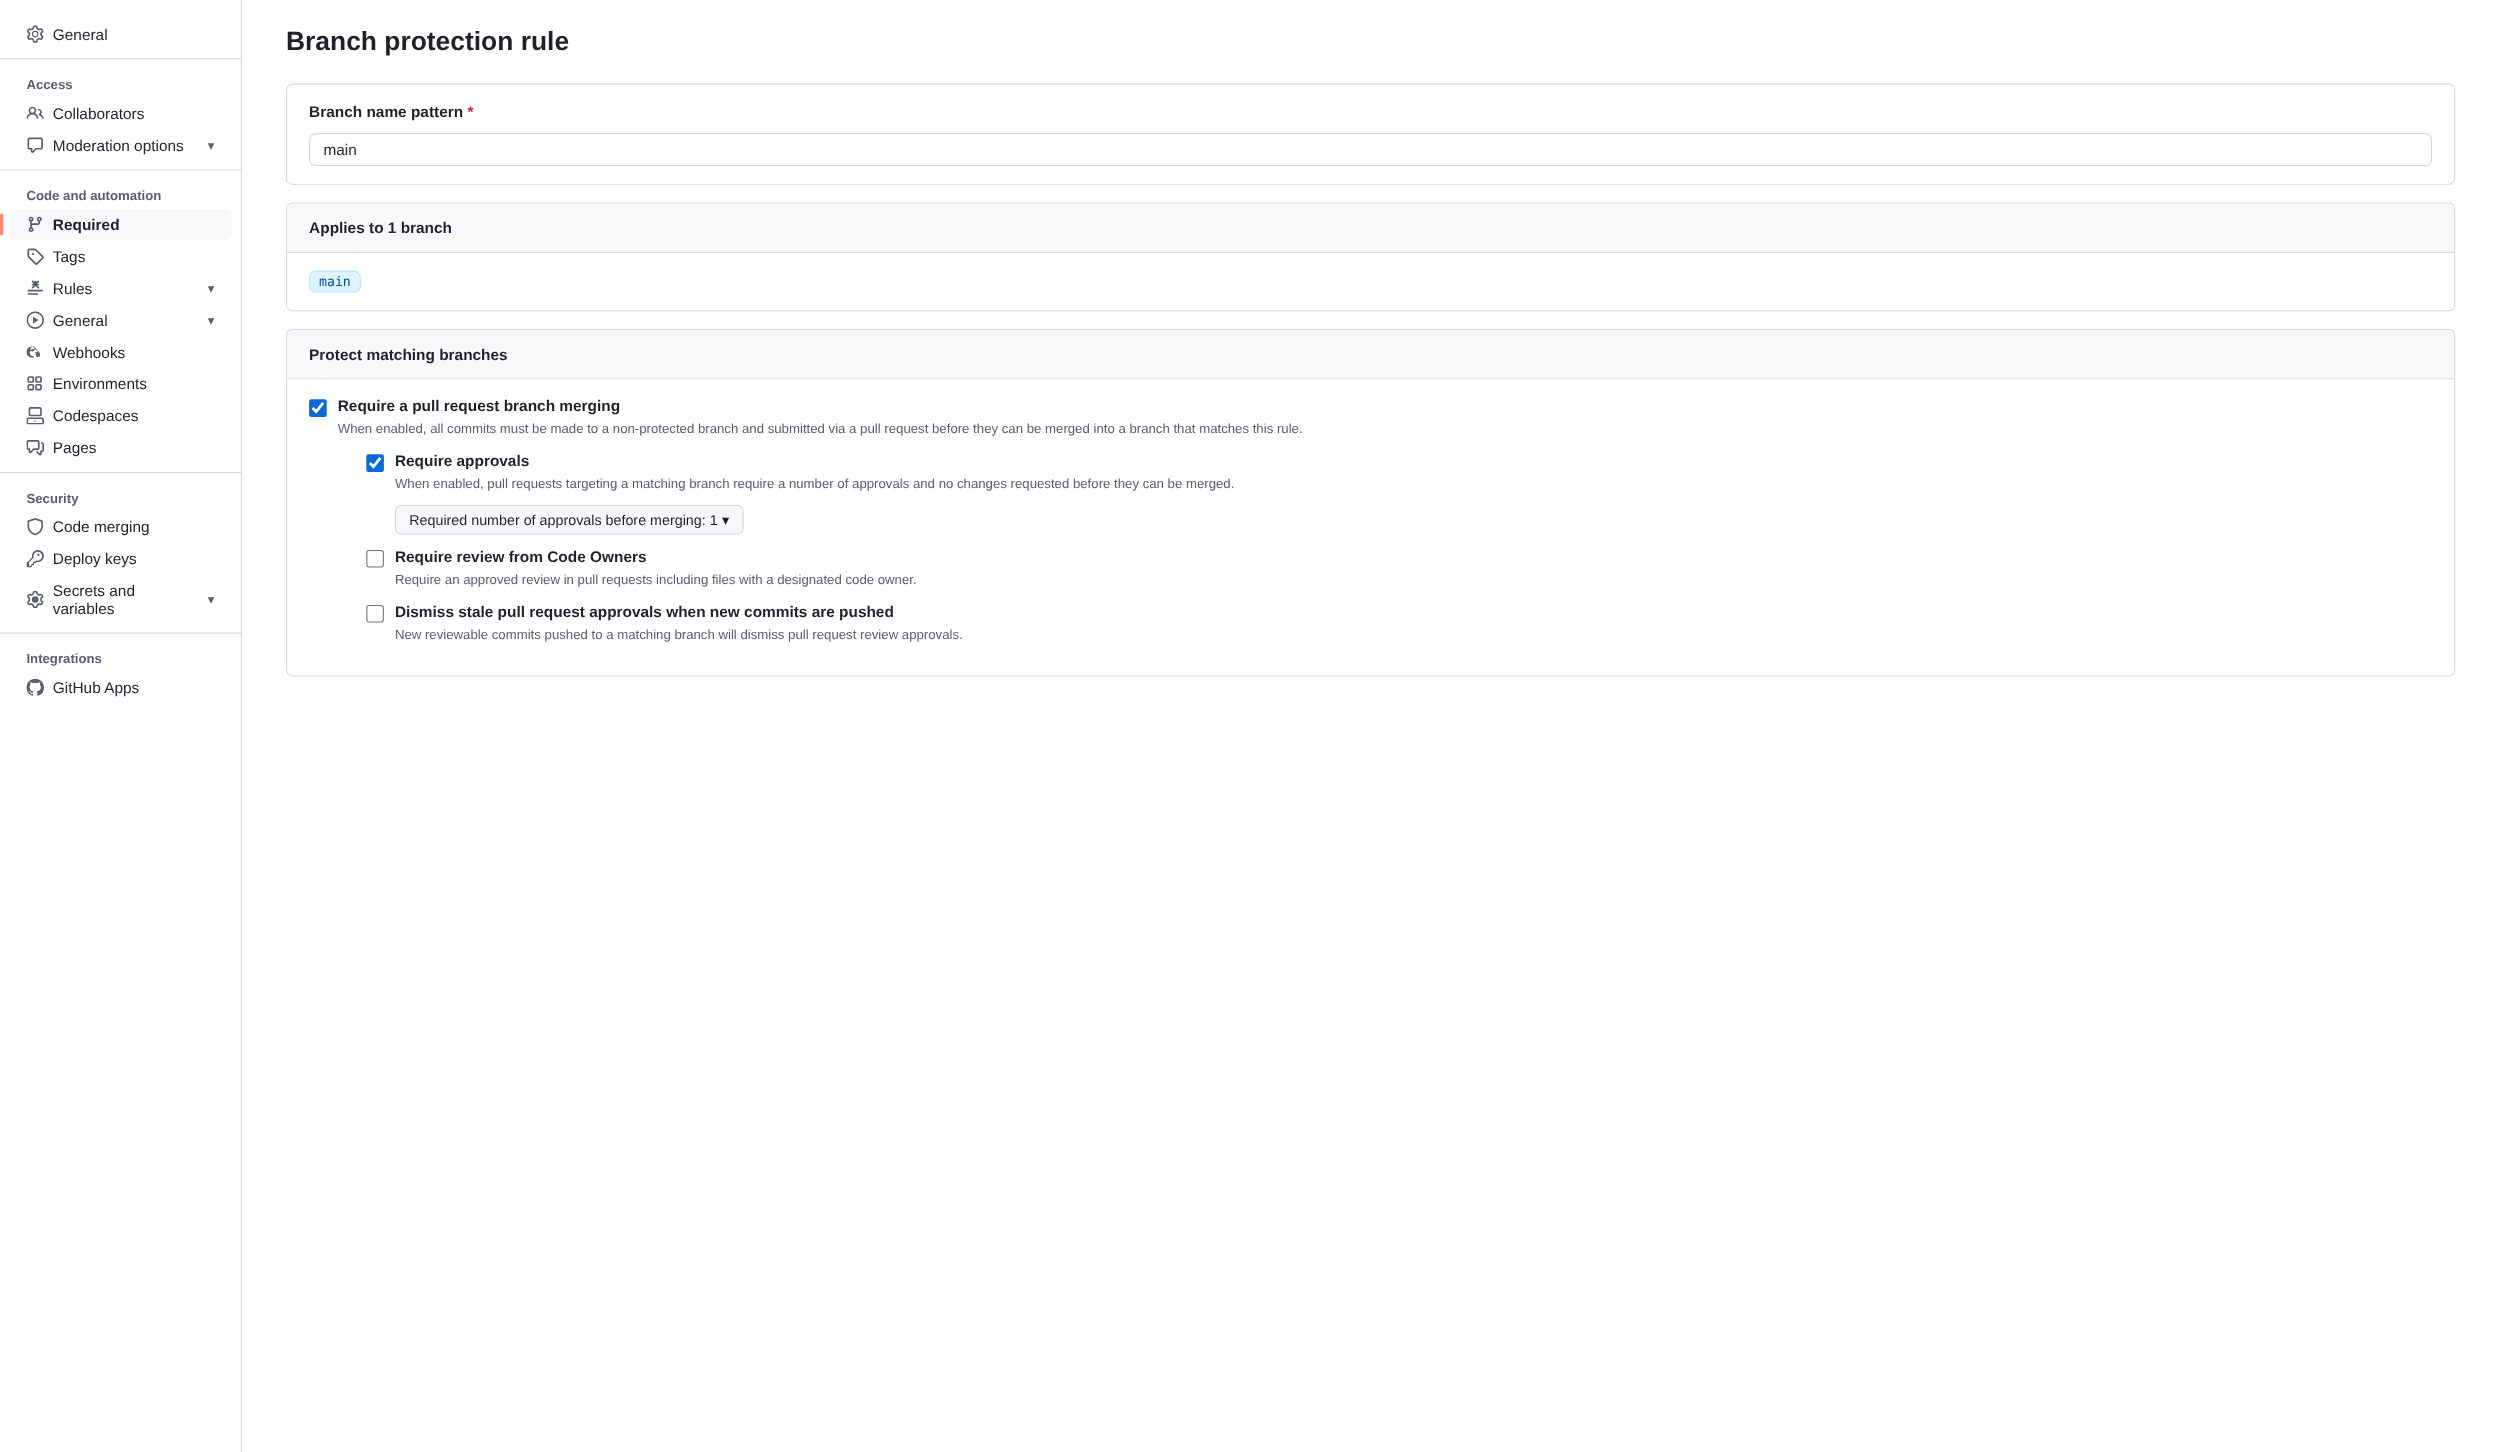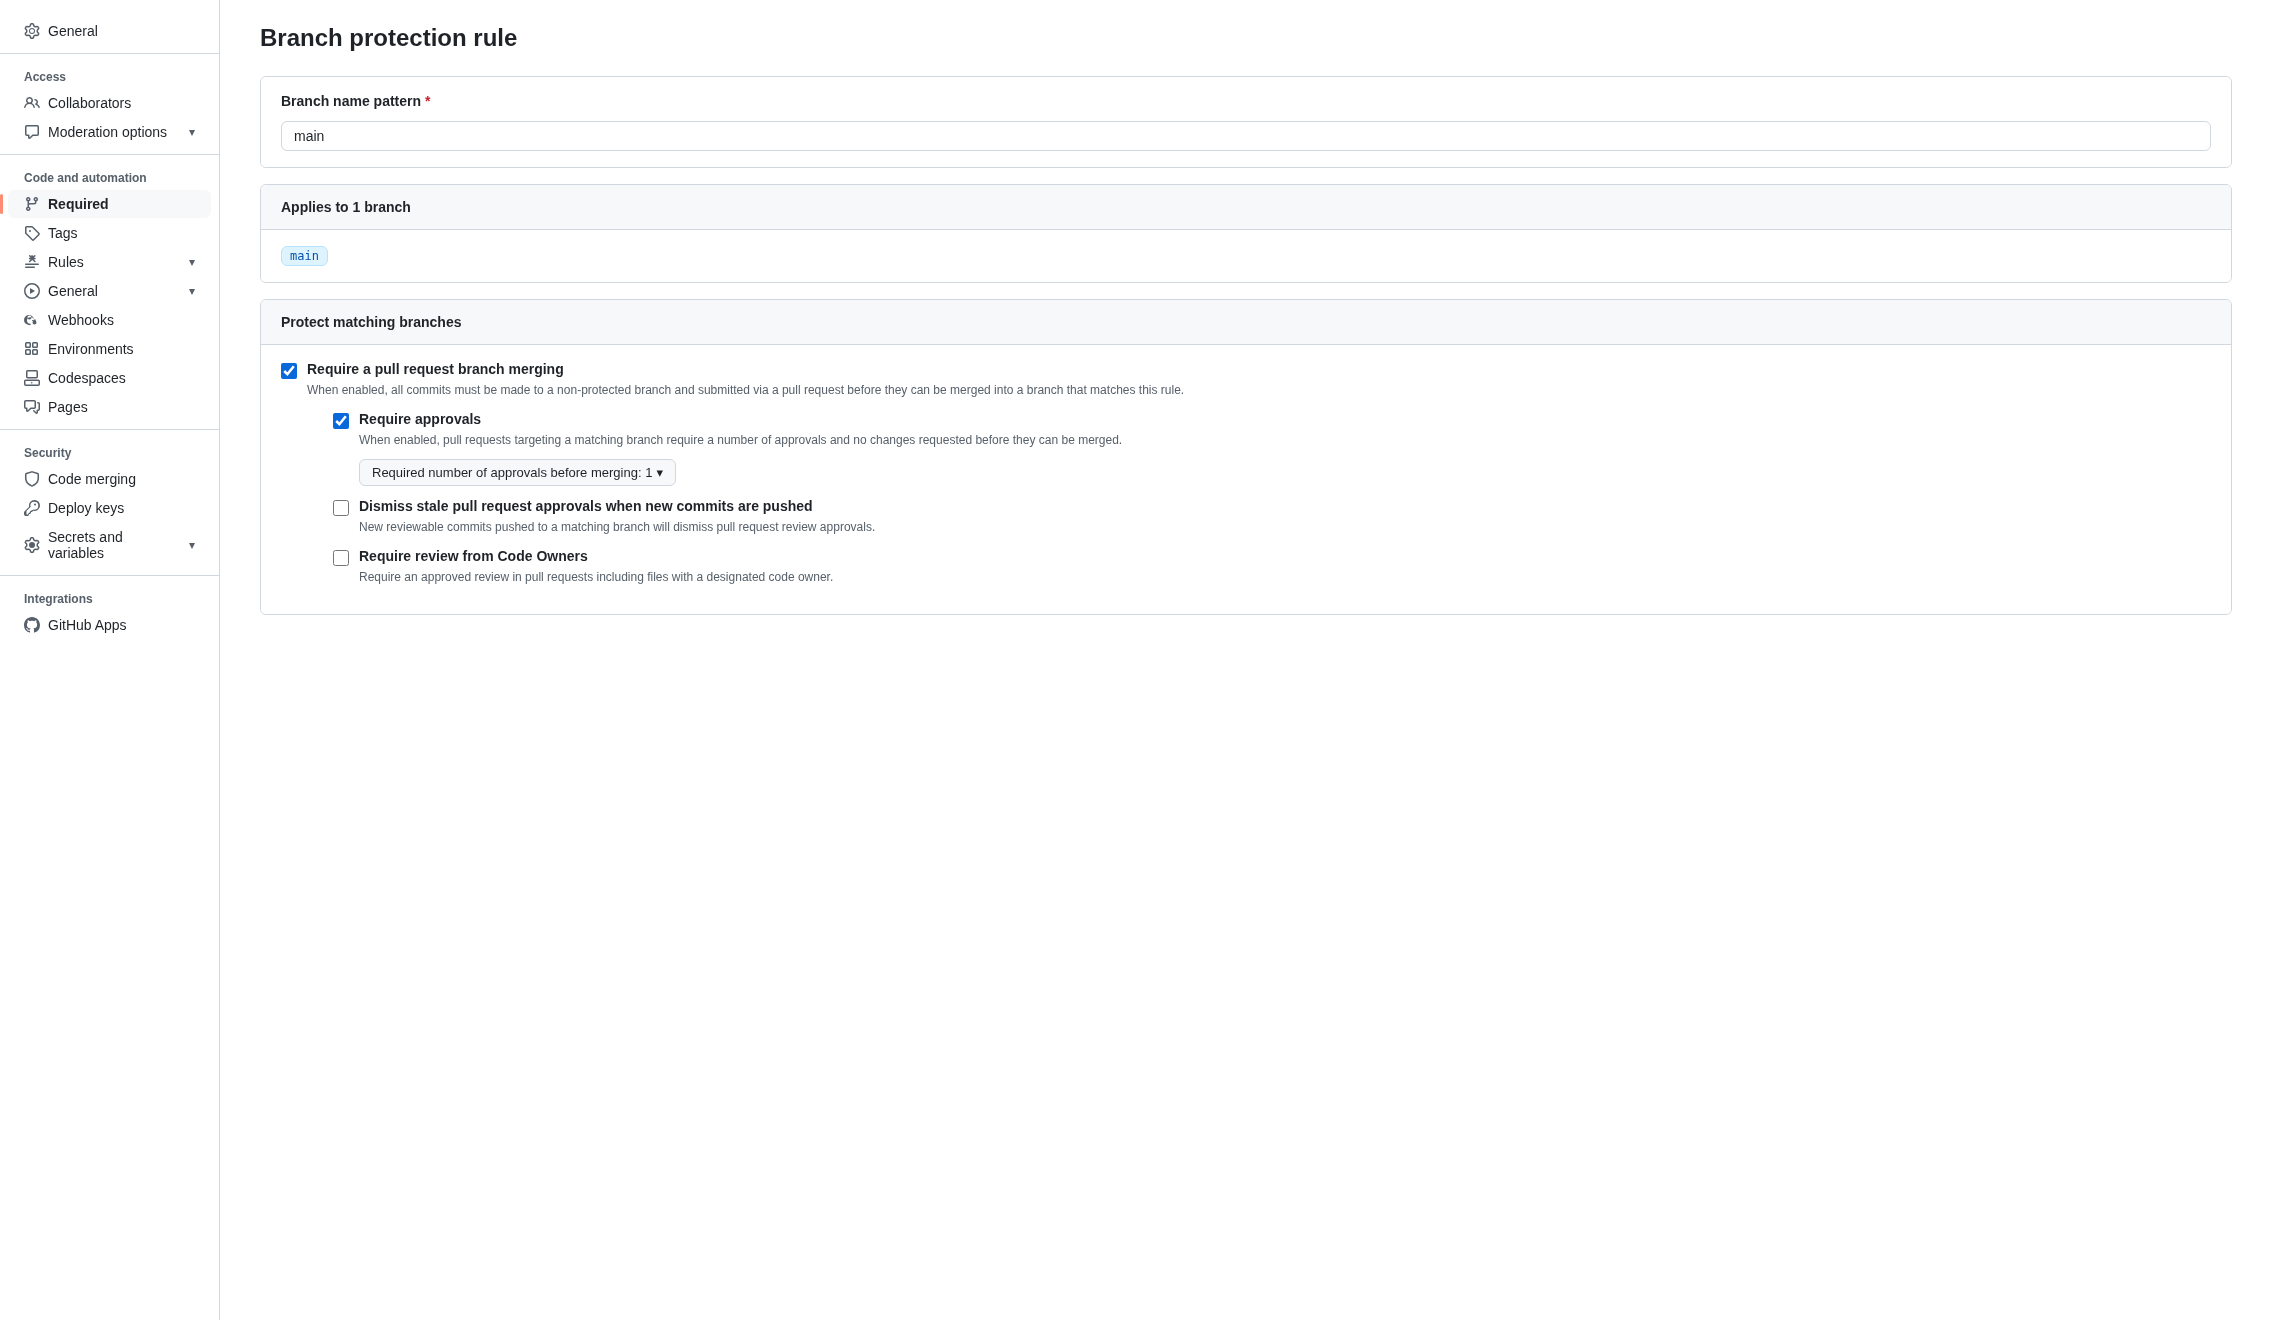--- a/index.html
+++ b/index.html
@@ -454,38 +454,38 @@
                     <div class="select-dropdown">
                       <span>Required number of approvals before merging: 1</span>
                       <span>▾</span>
                     </div>
                   </div>
                 </div>
               </div>
 
               <div class="nested-checkbox-item">
                 <div class="checkbox-row">
+                  <input type="checkbox" id="require-code-owners" style="">
+                  <div>
+                    <label class="checkbox-label" for="require-code-owners">Require review from Code Owners</label>
+                    <div class="checkbox-desc">Require an approved review in pull requests including files with a designated code owner.</div>
+                  </div>
+                </div>
+              </div>
+
+              <div class="nested-checkbox-item">
+                <div class="checkbox-row">
                   <input type="checkbox" id="dismiss-stale" style="">
                   <div>
                     <label class="checkbox-label" for="dismiss-stale">Dismiss stale pull request approvals when new commits are pushed</label>
                     <div class="checkbox-desc">New reviewable commits pushed to a matching branch will dismiss pull request review approvals.</div>
                   </div>
                 </div>
               </div>
 
-              <div class="nested-checkbox-item">
-                <div class="checkbox-row">
-                  <input type="checkbox" id="require-code-owners" style="">
-                  <div>
-                    <label class="checkbox-label" for="require-code-owners">Require review from Code Owners</label>
-                    <div class="checkbox-desc">Require an approved review in pull requests including files with a designated code owner.</div>
-                  </div>
-                </div>
-              </div>
-
             </div>
           </div>
         </div>
       </div>
 
     </div>
   </div>
 </main>
 
 </body></html>

